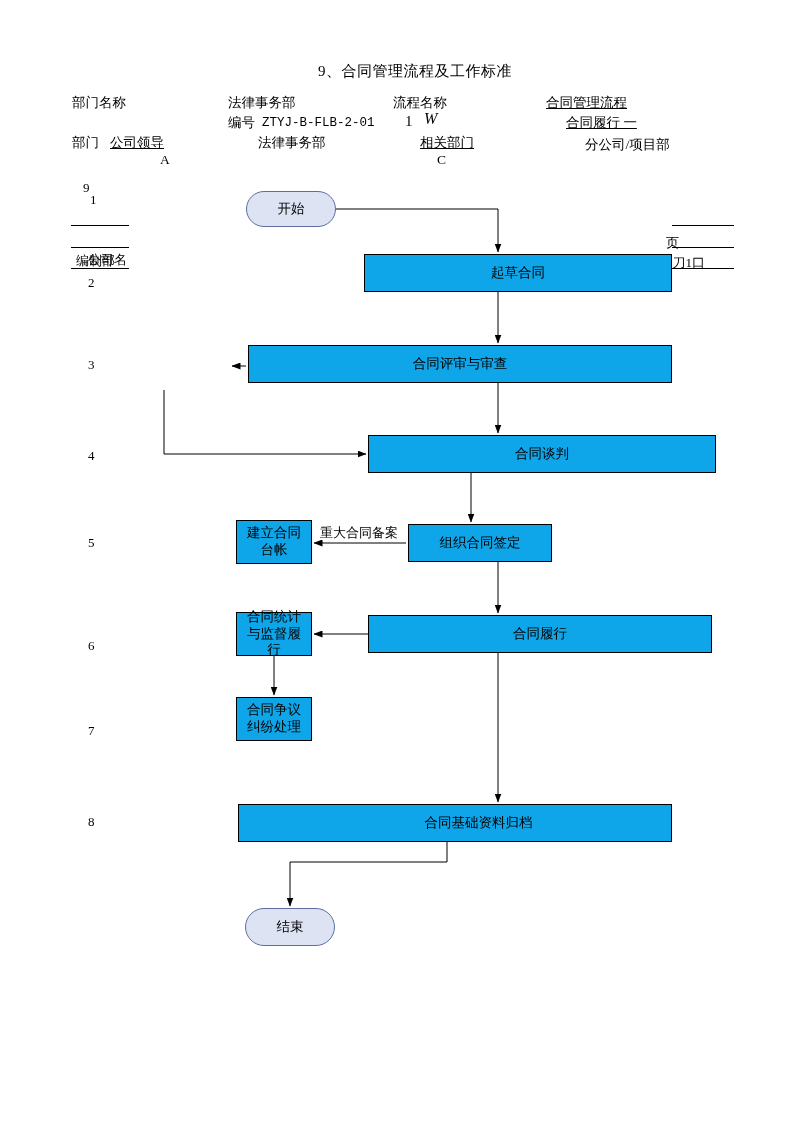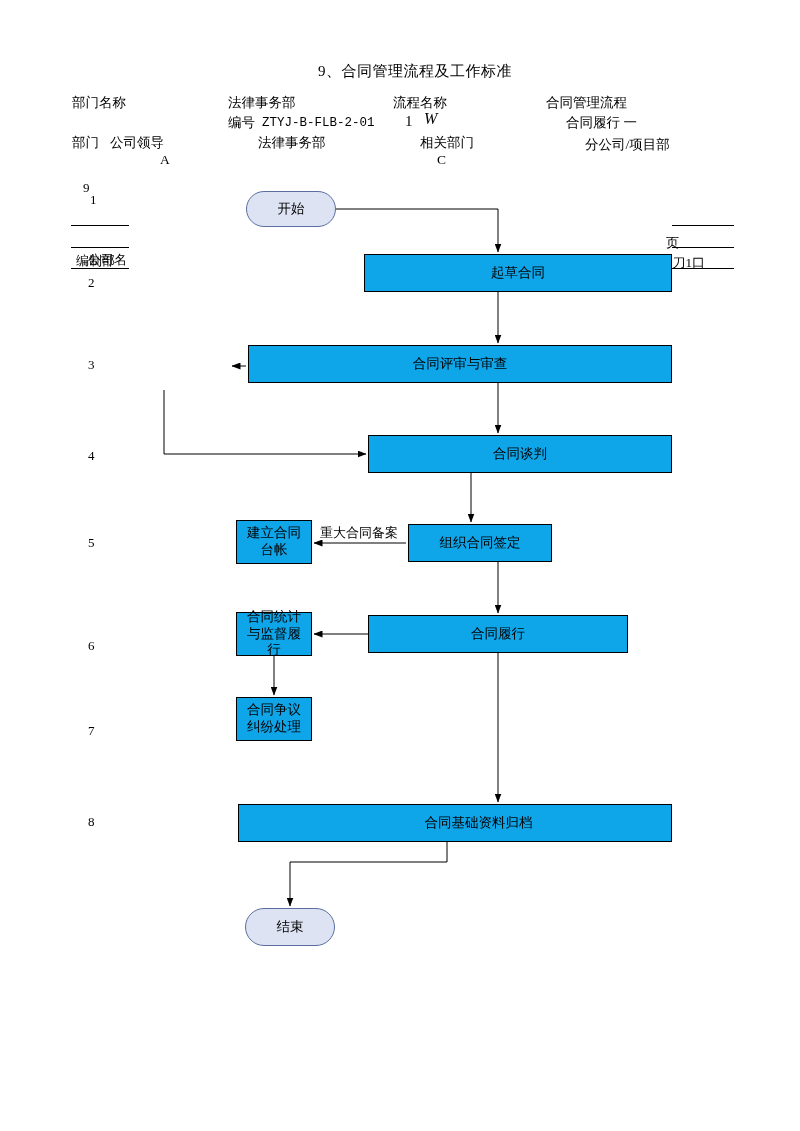--- a/index.html
+++ b/index.html
@@ -22,21 +22,21 @@
     position: absolute;
     white-space: nowrap;
     font-family: "Liberation Serif", serif;
     color: #000;
   }
   .title {
     font-size: 15px;
     letter-spacing: 0.5px;
   }
   .hdr { font-size: 13.5px; }
-  .hdr-u { font-size: 13.5px; }
+  .hdr-u { font-size: 13.5px; text-decoration: underline; }
   .small { font-size: 13px; }
   .idx { font-size: 13px; }
   .mono { font-family: "Liberation Mono", monospace; font-size: 12.5px; }
 
   
   .box {
     position: absolute;
     border: 1px solid #000;
     background: #0ea5e9;
     box-sizing: border-box;
@@ -145,35 +145,35 @@
 
   <div class="box" style="left:364px; top:254px; width:308px; height:38px;">
     <span>起草合同</span>
   </div>
 
   <div class="box" style="left:248px; top:345px; width:424px; height:38px;">
     <span>合同评审与审查</span>
   </div>
 
 
-  <div class="box" style="left:368px; top:435px; width:304px; height:38px;">
+  <div class="box" style="left:368px; top:435px; width:348px; height:38px;">
     <span>合同谈判</span>
   </div>
 
   <div class="box" style="left:408px; top:524px; width:144px; height:38px;">
     <span>组织合同签定</span>
   </div>
 
   <div class="box" style="left:236px; top:520px; width:76px; height:44px; padding:16px 4px;">
     <span>建立合同台帐</span>
   </div>
 
   <div class="txt small" style="left:320px; top:524px;">重大合同备案</div>
 
-  <div class="box" style="left:368px; top:615px; width:260px; height:38px;">
+  <div class="box" style="left:368px; top:615px; width:344px; height:38px;">
     <span>合同履行</span>
   </div>
 
   <div class="box" style="left:236px; top:612px; width:76px; height:44px; padding:0 4px;">
     <span>合同统计与监督履行</span>
   </div>
 
   <div class="box" style="left:236px; top:697px; width:76px; height:44px; padding:0 4px;">
     <span>合同争议纠纷处理</span>
   </div>

